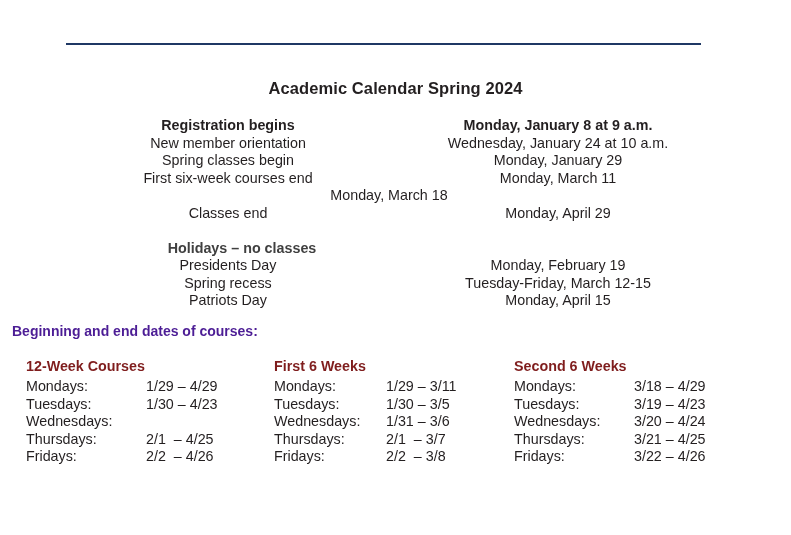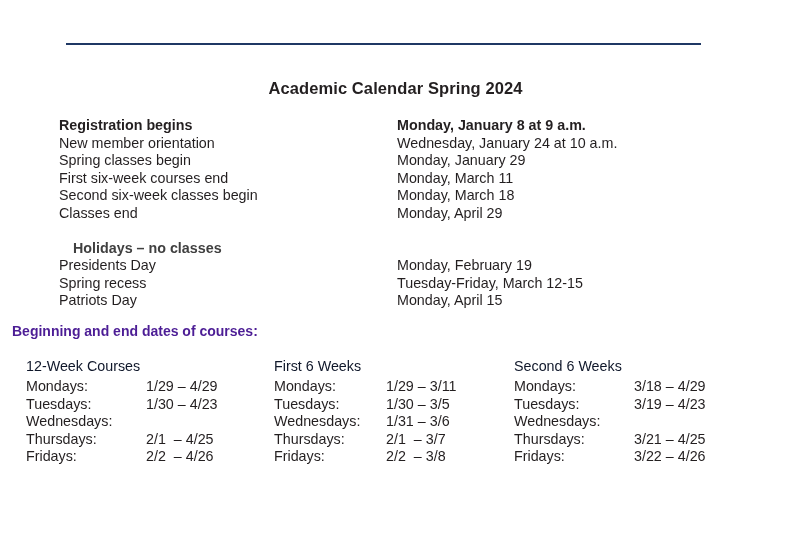--- a/index.html
+++ b/index.html
@@ -42,20 +42,21 @@
   .kv-block {
     position: absolute;
     left: 59px;
     top: 117px;
     width: 660px;
   }
   .kv-row {
     display: flex;
     line-height: 17.5px;
     font-size: 14.3px;
+    text-align: center;
   }
   .kv-label {
     width: 338px;
     flex: 0 0 338px;
   }
   .kv-value {
     flex: 1 1 auto;
   }
   .bold {
     font-weight: bold;
@@ -83,22 +84,22 @@
     display: flex;
   }
   .course-col {
     position: relative;
   }
   .course-col.c1 { width: 248px; }
   .course-col.c2 { width: 240px; }
   .course-col.c3 { width: 240px; }
   .col-head {
     font-size: 14.3px;
-    font-weight: normal;
-    color: #0f172a;
+    font-weight: bold;
+    color: #7f1d1d;
     margin-bottom: 3px;
     line-height: 18px;
   }
   .course-row {
     display: flex;
     font-size: 14.3px;
     line-height: 17.6px;
     gap: 12px;
   }
   .course-day {
@@ -133,21 +134,20 @@
     </div>
     <div class="kv-row">
       <div class="kv-label">Spring classes begin</div>
       <div class="kv-value">Monday, January 29</div>
     </div>
     <div class="kv-row">
       <div class="kv-label">First six-week courses end</div>
       <div class="kv-value">Monday, March 11</div>
     </div>
     <div class="kv-row">
-      <div class="kv-label">Second six-week classes begin</div>
       <div class="kv-value">Monday, March 18</div>
     </div>
     <div class="kv-row">
       <div class="kv-label">Classes end</div>
       <div class="kv-value">Monday, April 29</div>
     </div>
 
     <div class="spacer-row"></div>
 
     <div class="kv-row">
@@ -225,20 +225,21 @@
       <div class="course-row">
         <div class="course-day">Mondays:</div>
         <div class="course-range">3/18 – 4/29</div>
       </div>
       <div class="course-row">
         <div class="course-day">Tuesdays:</div>
         <div class="course-range">3/19 – 4/23</div>
       </div>
       <div class="course-row">
         <div class="course-day">Wednesdays:</div>
+        <div class="course-range">3/20 – 4/24</div>
       </div>
       <div class="course-row">
         <div class="course-day">Thursdays:</div>
         <div class="course-range">3/21 – 4/25</div>
       </div>
       <div class="course-row">
         <div class="course-day">Fridays:</div>
         <div class="course-range">3/22 – 4/26</div>
       </div>
     </div>

